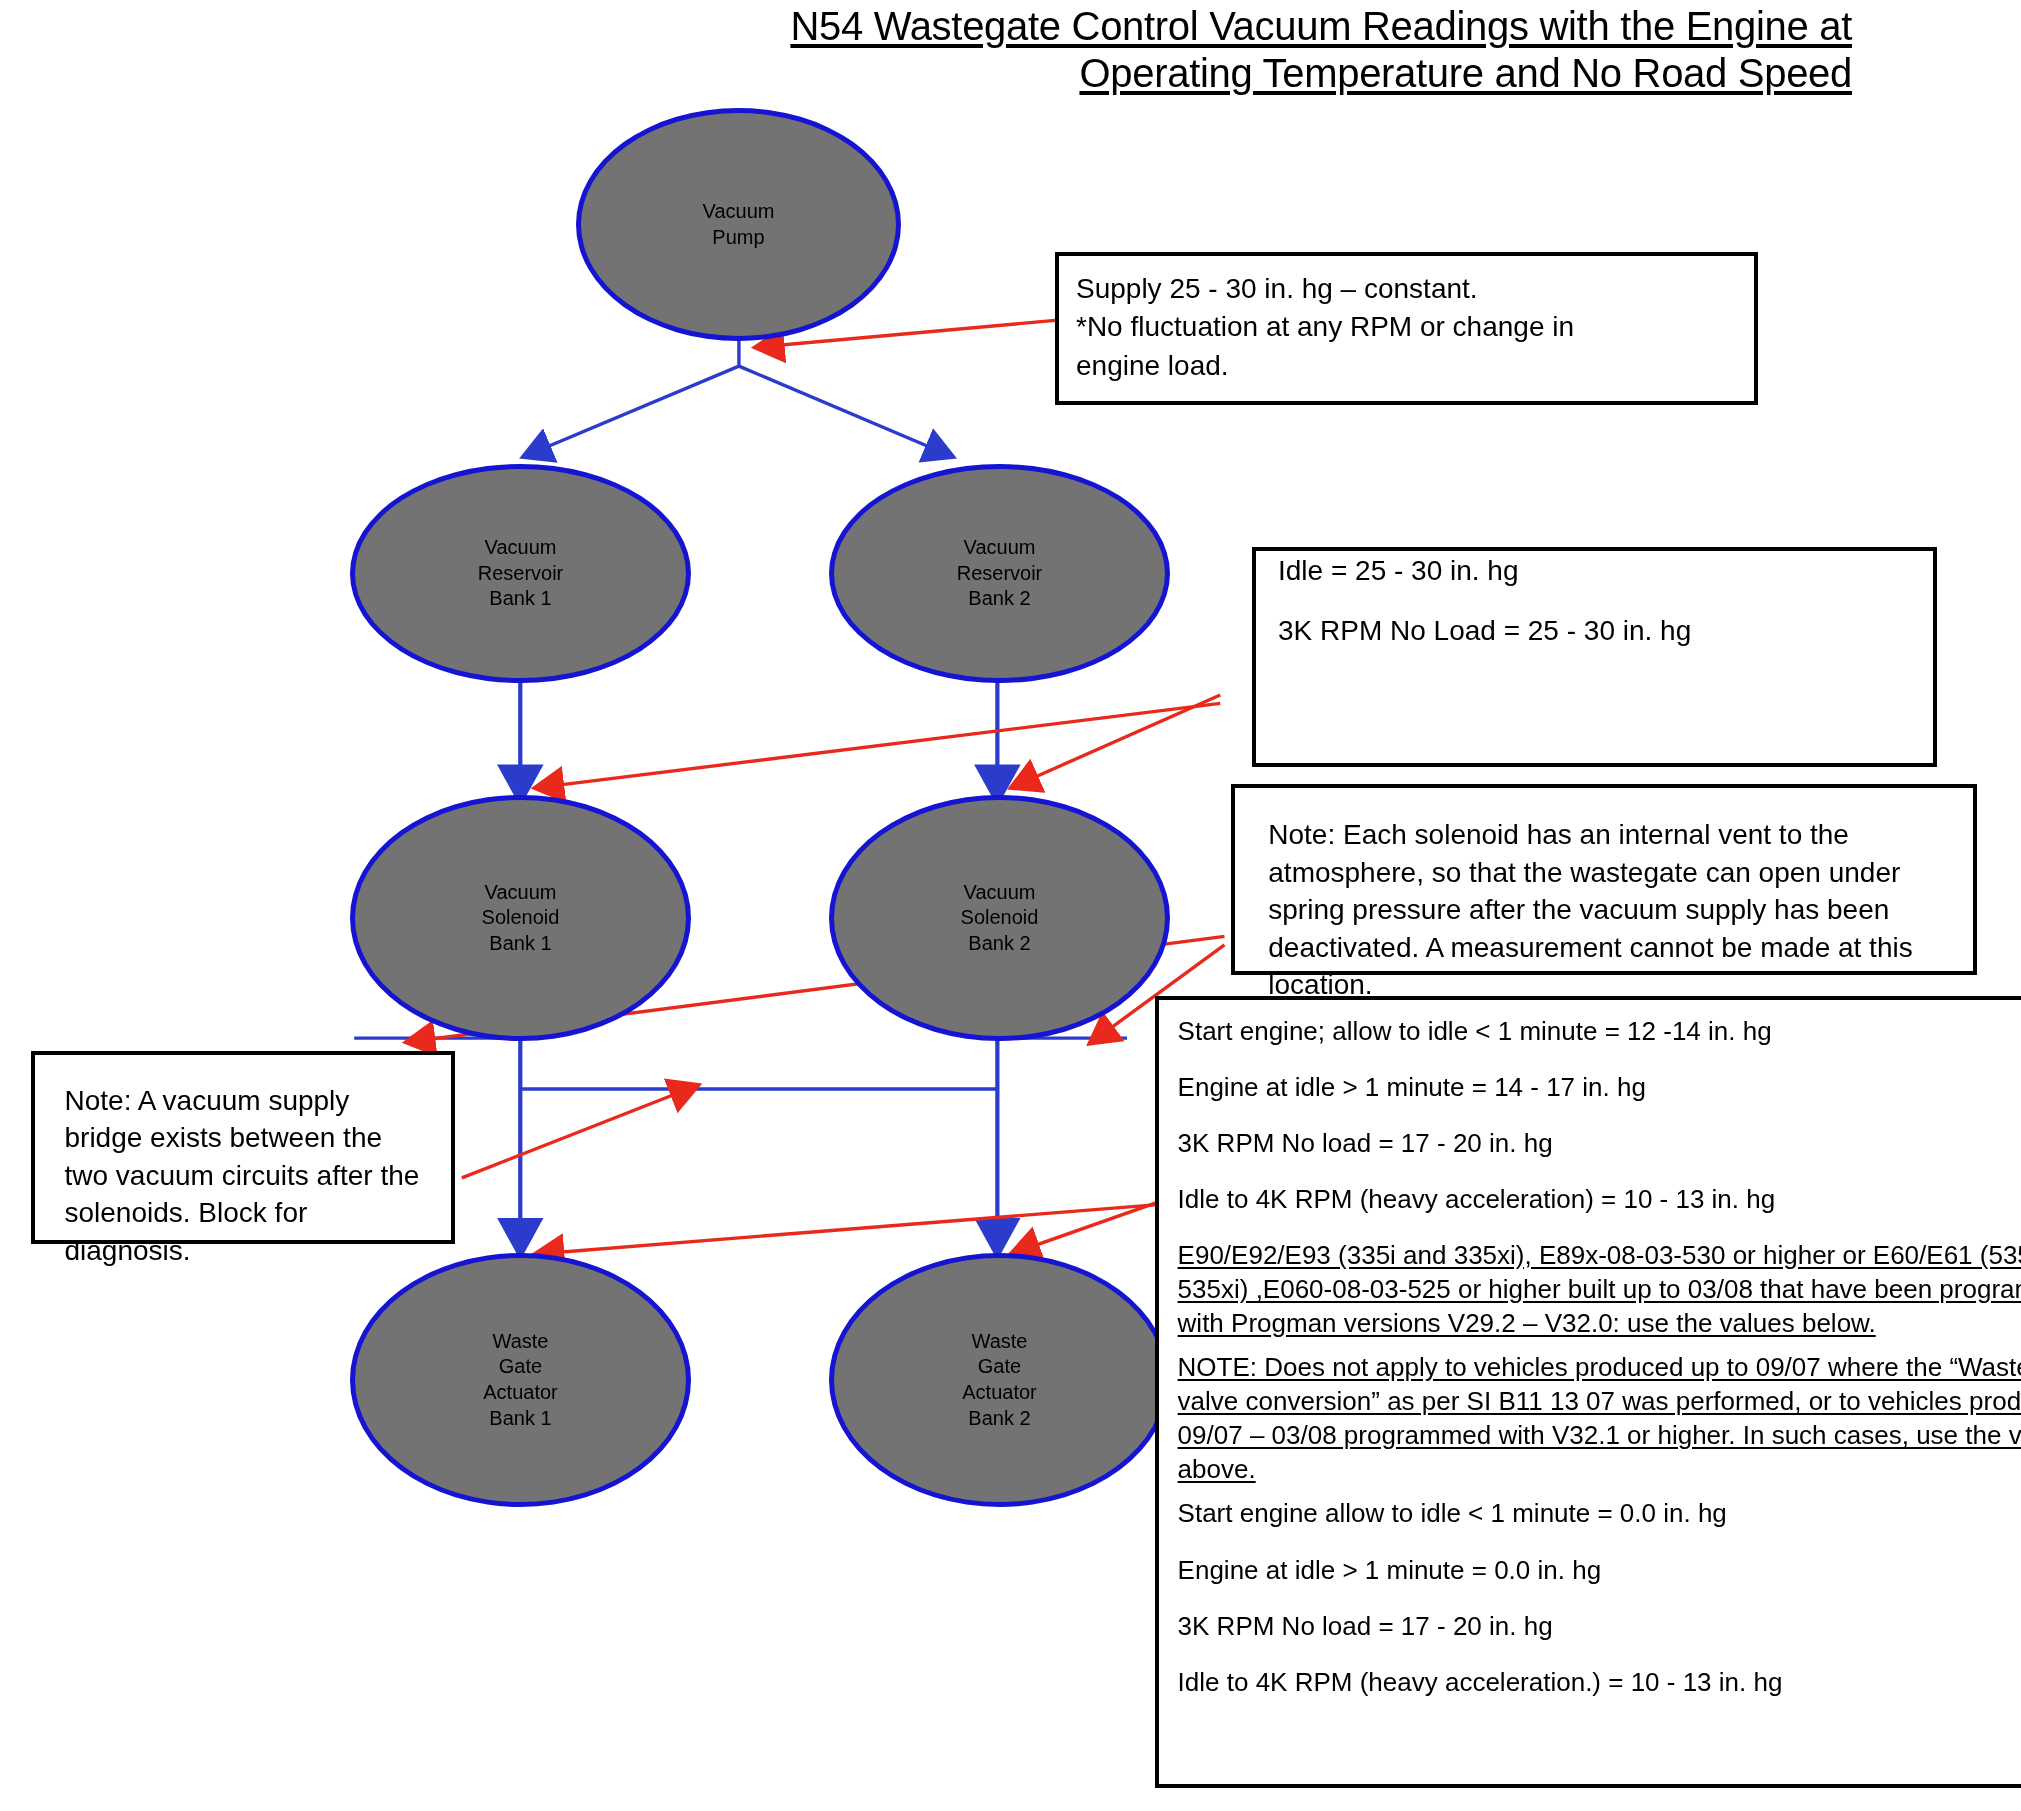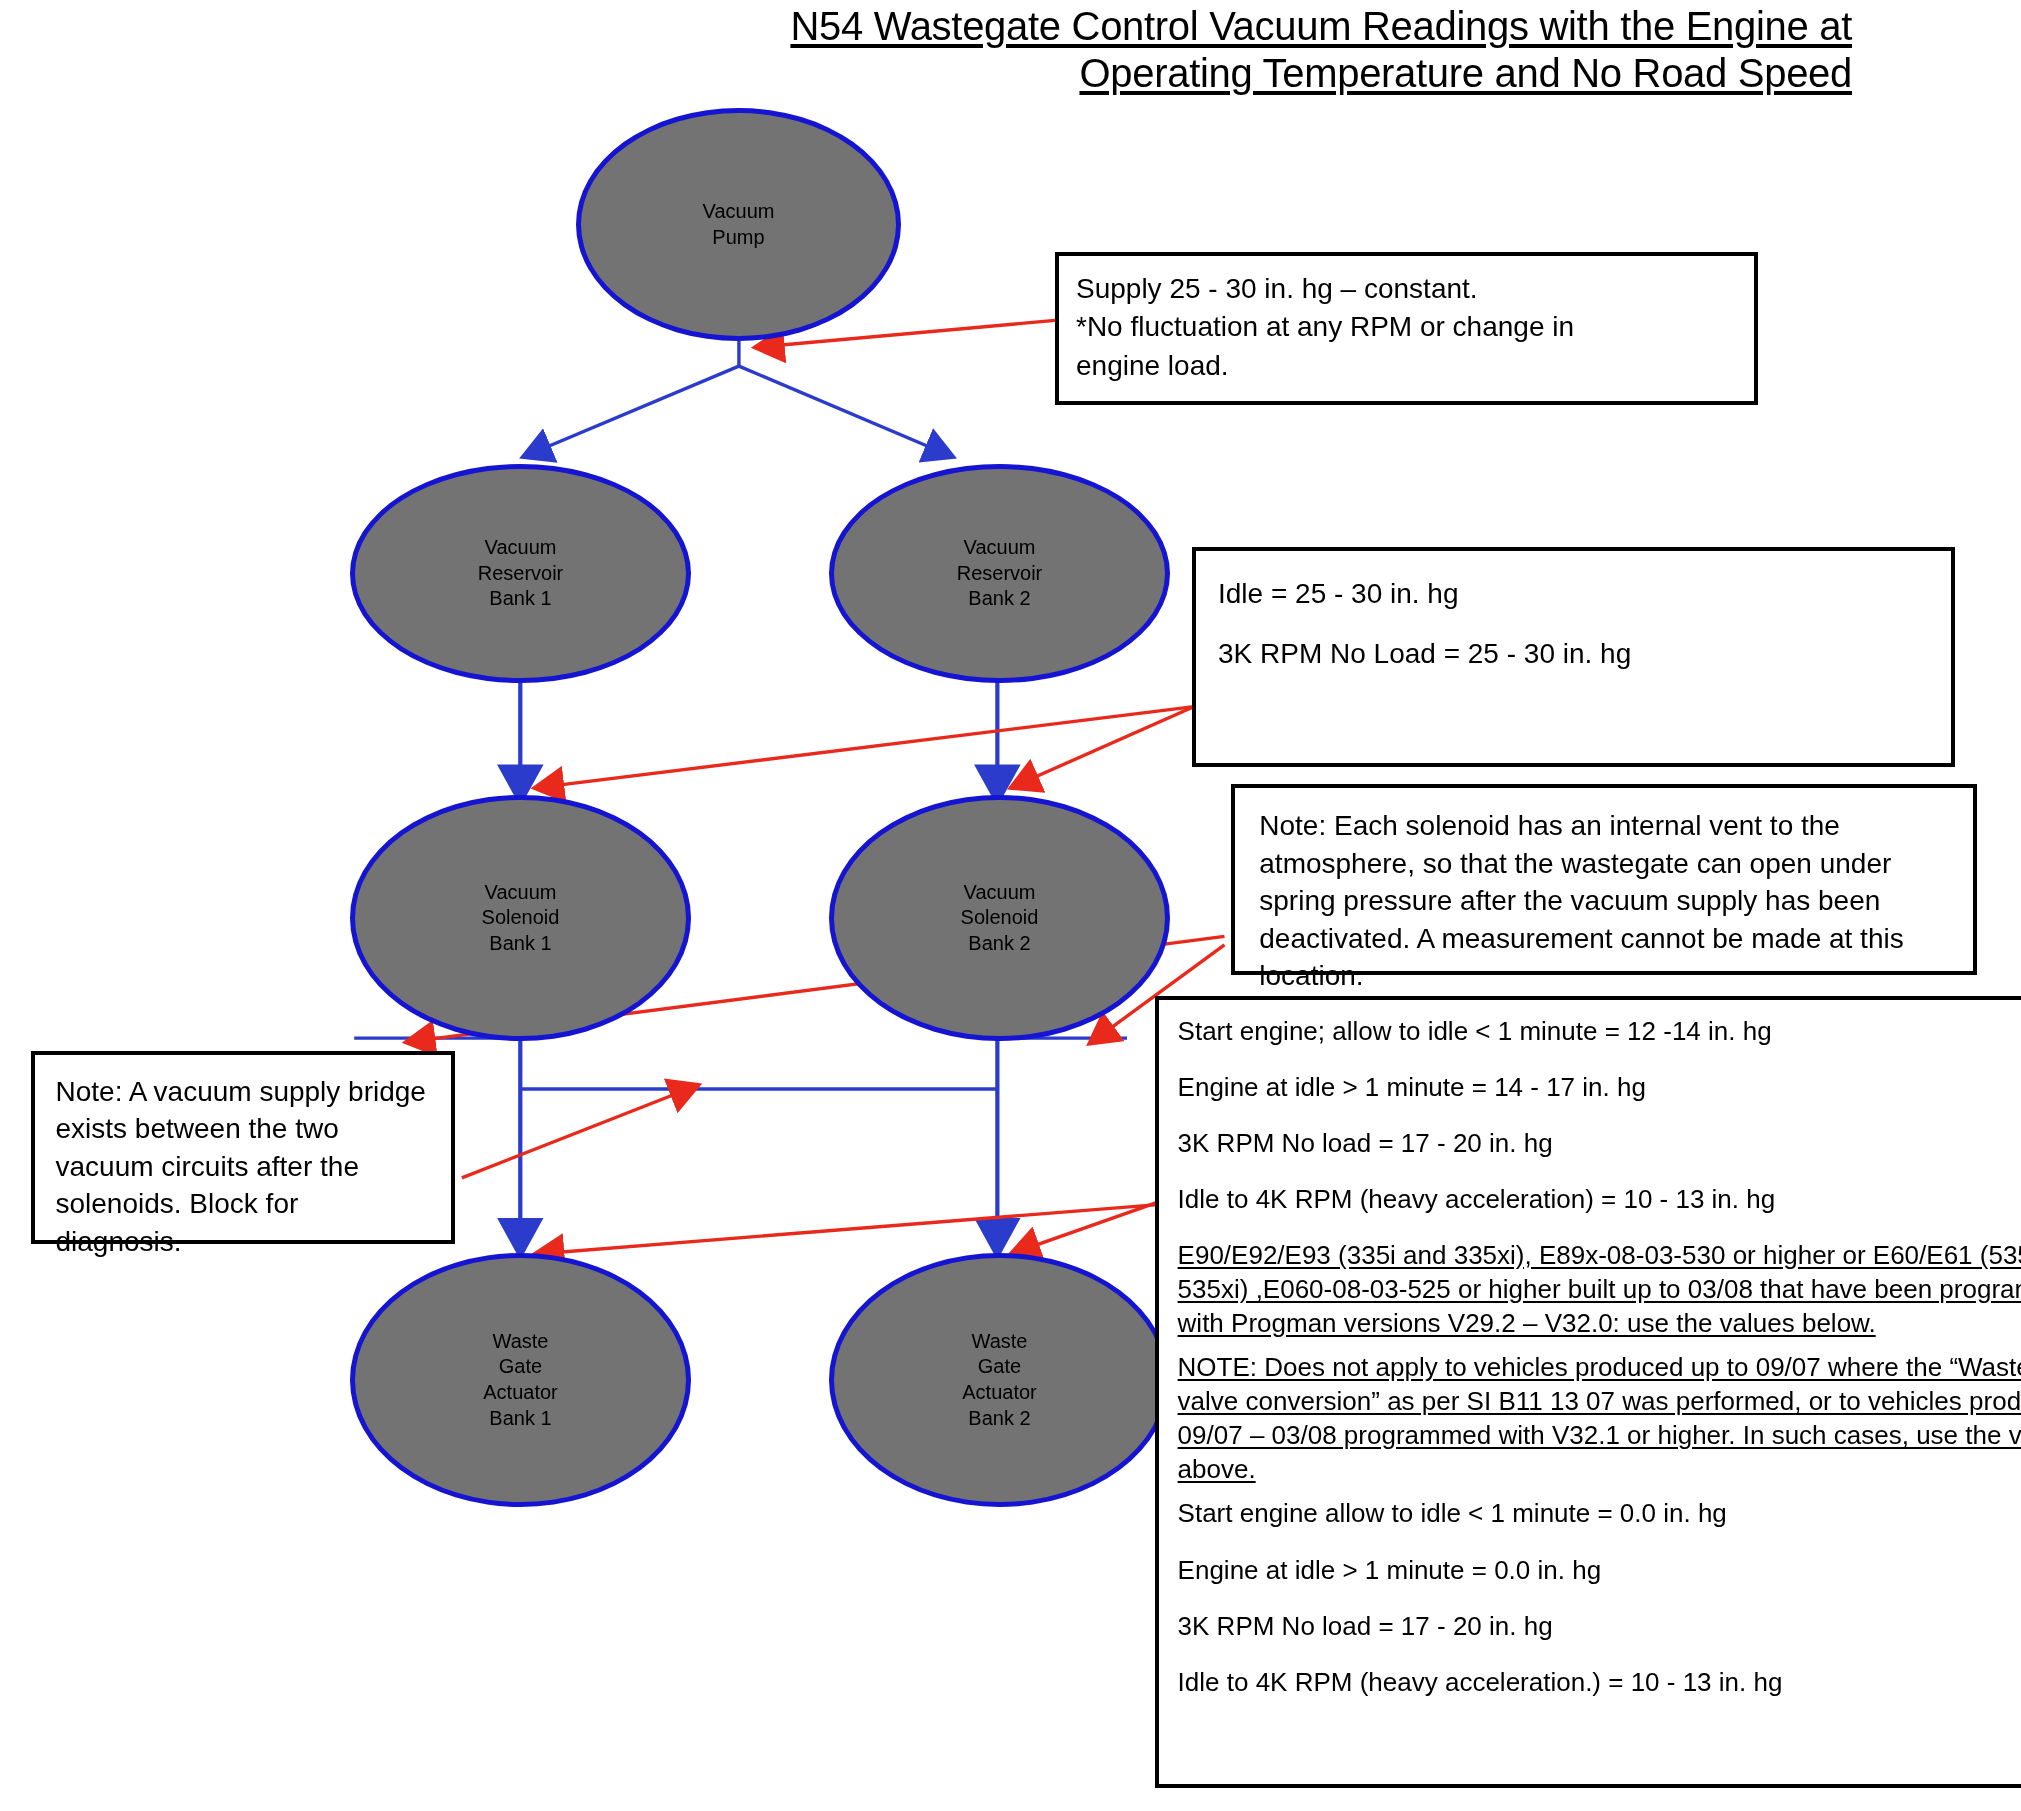--- a/index.html
+++ b/index.html
@@ -63,21 +63,21 @@
     font-size: 26px;
     line-height: 1.33;
     color: #000000;
     padding: 12px 15.3px;
   }
   .box p { margin: 0 0 22px 0; }
   .box p:last-child { margin-bottom: 0; }
   .box p.u { text-decoration: underline; text-underline-offset: 2.5px; margin-bottom: 10.2px; }
 
   .box.note { font-size: 28px; line-height: 1.34; }
-  .box.note p { margin: 4px; }
+  .box.note p { margin: 13px; }
 
   
   svg.layer {
     position: absolute;
     left: 0;
     top: 0;
     width: 2021px;
     height: 1811px;
     pointer-events: none;
   }
@@ -197,21 +197,21 @@
       <span>Bank 2</span>
     </div>
   </div>
 
   <div class="box" style="left:1055px; top:252px; width:703px; height:153px; font-size:28px; line-height:1.38; padding:13.6px 17px;">
     <div>Supply 25 - 30 in. hg – constant.</div>
     <div>*No fluctuation at any RPM or change in</div>
     <div>engine load.</div>
   </div>
 
-  <div class="box" style="left:1192px; top:547px; width:763px; height:220px; font-size:28px; line-height:1.35; padding:24px 22px;">
+  <div class="box" style="left:1252px; top:547px; width:685px; height:220px; font-size:28px; line-height:1.35; padding:1px 22px;">
     <p>Idle = 25 - 30 in. hg</p>
     <p>3K RPM No Load = 25 - 30 in. hg</p>
   </div>
 
   <div class="box note" style="left:1231px; top:784px; width:746px; height:191px; padding:15.3px 20.3px;">
     <p>Note: Each solenoid has an internal vent to the atmosphere, so that the wastegate can open under spring pressure after the vacuum supply has been deactivated. A measurement cannot be made at this location.</p>
   </div>
 
   <div class="box note" style="left:30.5px; top:1051px; width:424px; height:193px; padding:13.6px 17px;">
     <p>Note: A vacuum supply bridge exists between the two vacuum circuits after the solenoids. Block for diagnosis.</p>

